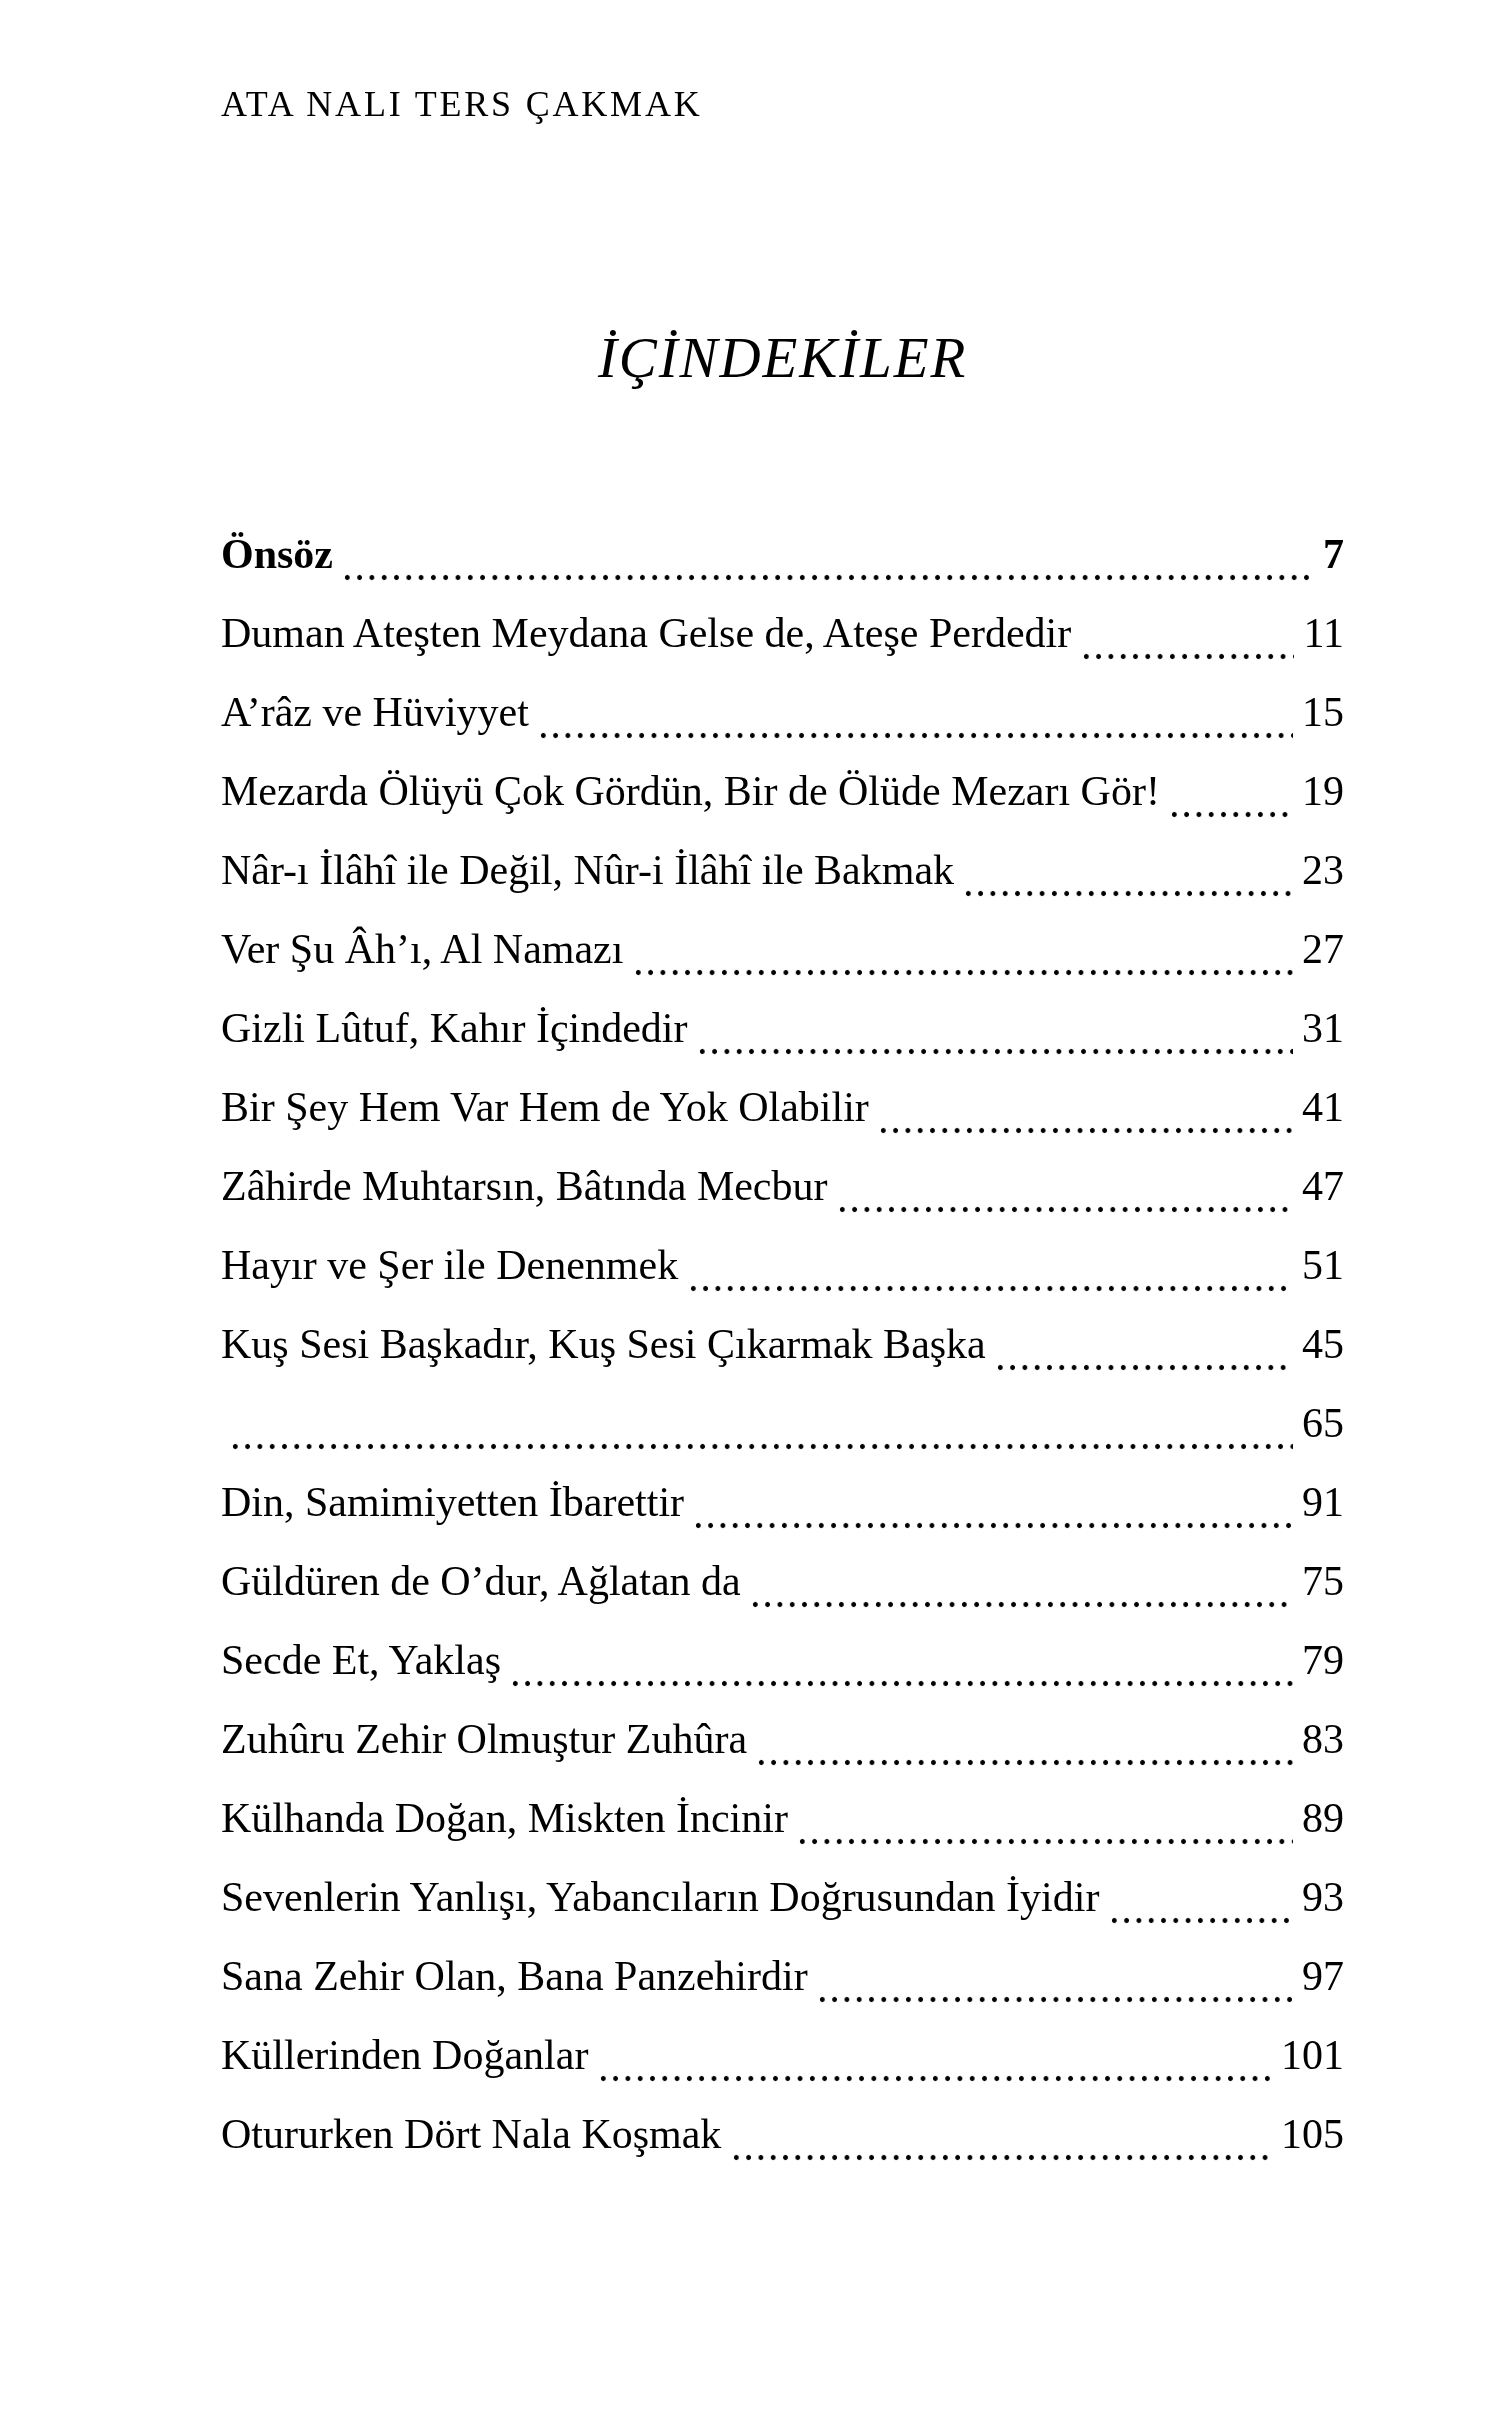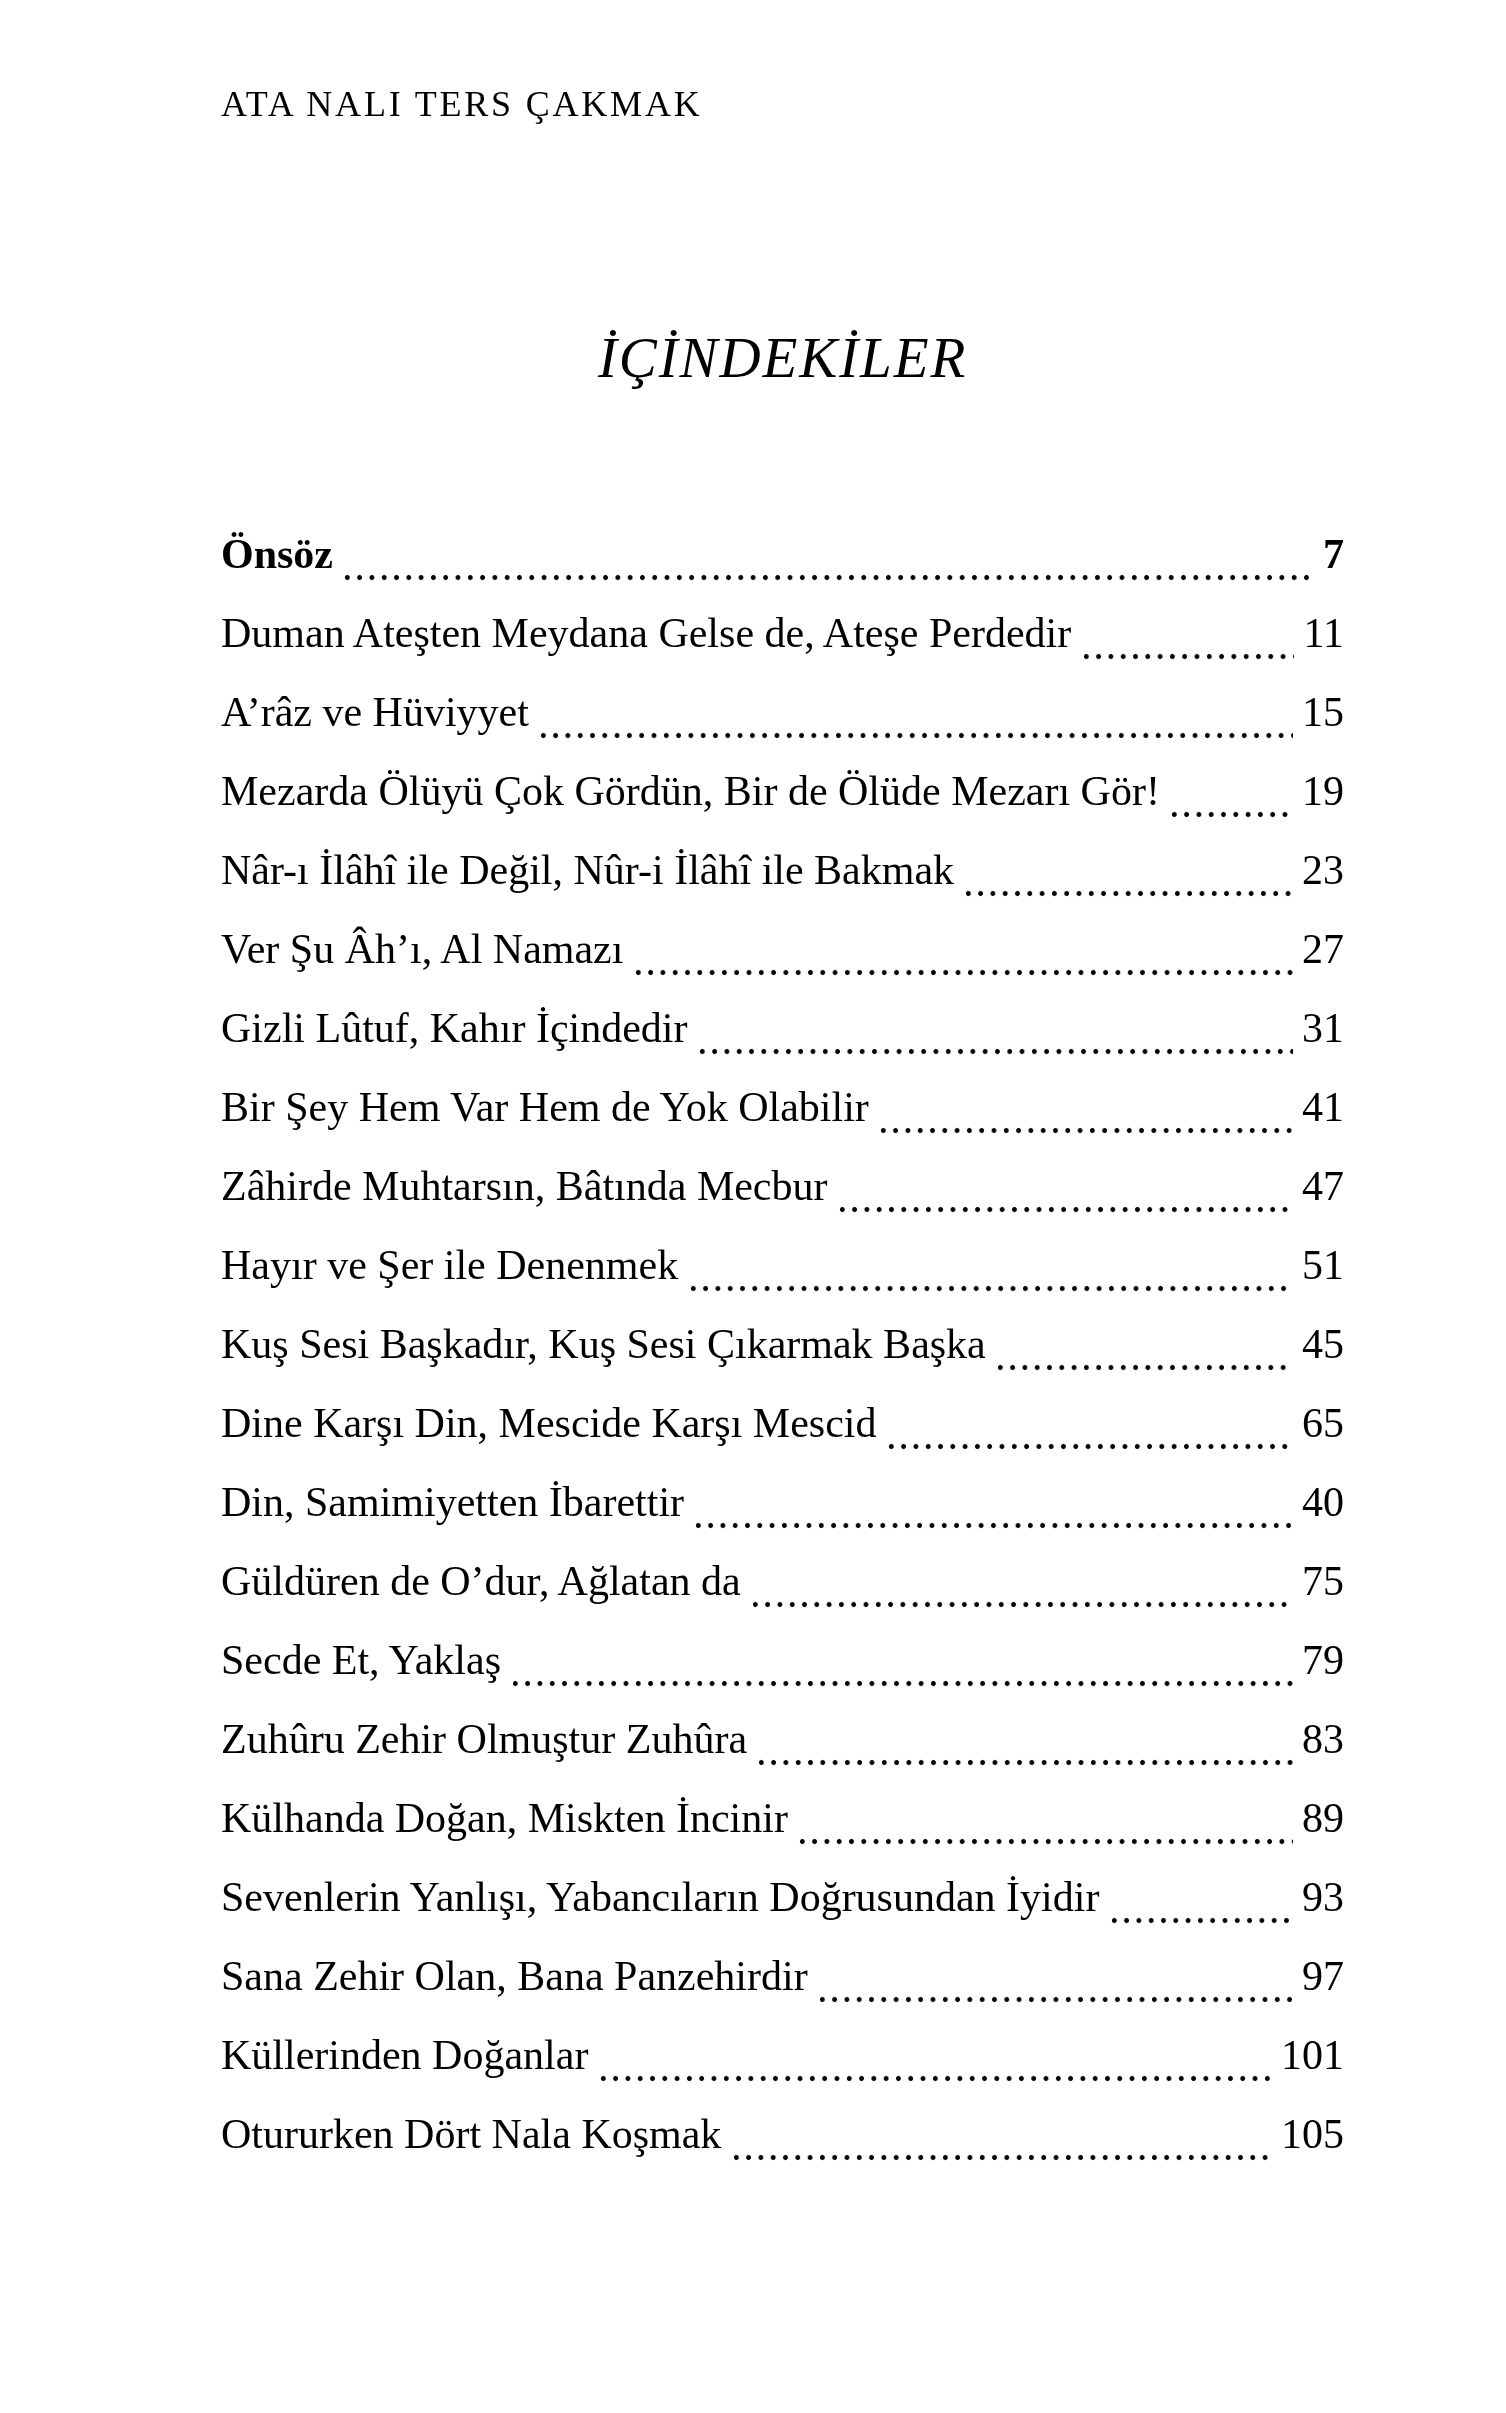--- a/index.html
+++ b/index.html
@@ -128,28 +128,27 @@
         <span class="toc-title">Hayır ve Şer ile Denenmek</span>
         <span class="dot-leader"></span>
         <span class="toc-page">51</span>
       </div>
       <div class="toc-row">
         <span class="toc-title">Kuş Sesi Başkadır, Kuş Sesi Çıkarmak Başka</span>
         <span class="dot-leader"></span>
         <span class="toc-page">45</span>
       </div>
       <div class="toc-row">
-        <span class="toc-title">Dine Karşı Din, Mescide Karşı Mescid</span>
         <span class="dot-leader"></span>
         <span class="toc-page">65</span>
       </div>
       <div class="toc-row">
         <span class="toc-title">Din, Samimiyetten İbarettir</span>
         <span class="dot-leader"></span>
-        <span class="toc-page">40</span>
+        <span class="toc-page">91</span>
       </div>
       <div class="toc-row">
         <span class="toc-title">Güldüren de O’dur, Ağlatan da</span>
         <span class="dot-leader"></span>
         <span class="toc-page">75</span>
       </div>
       <div class="toc-row">
         <span class="toc-title">Secde Et, Yaklaş</span>
         <span class="dot-leader"></span>
         <span class="toc-page">79</span>

